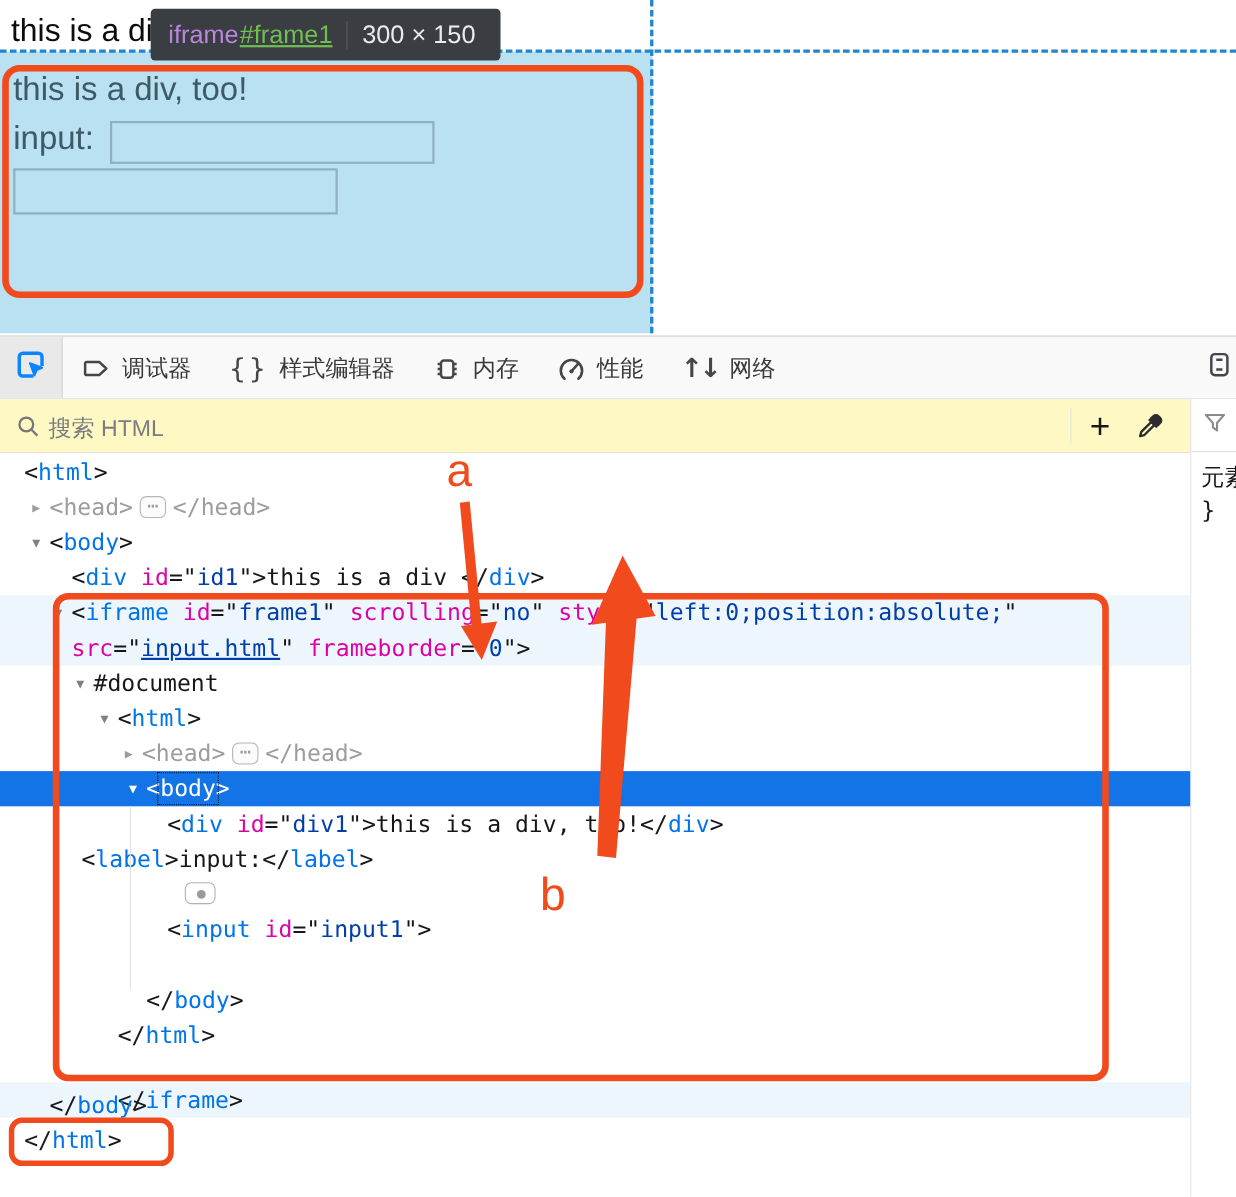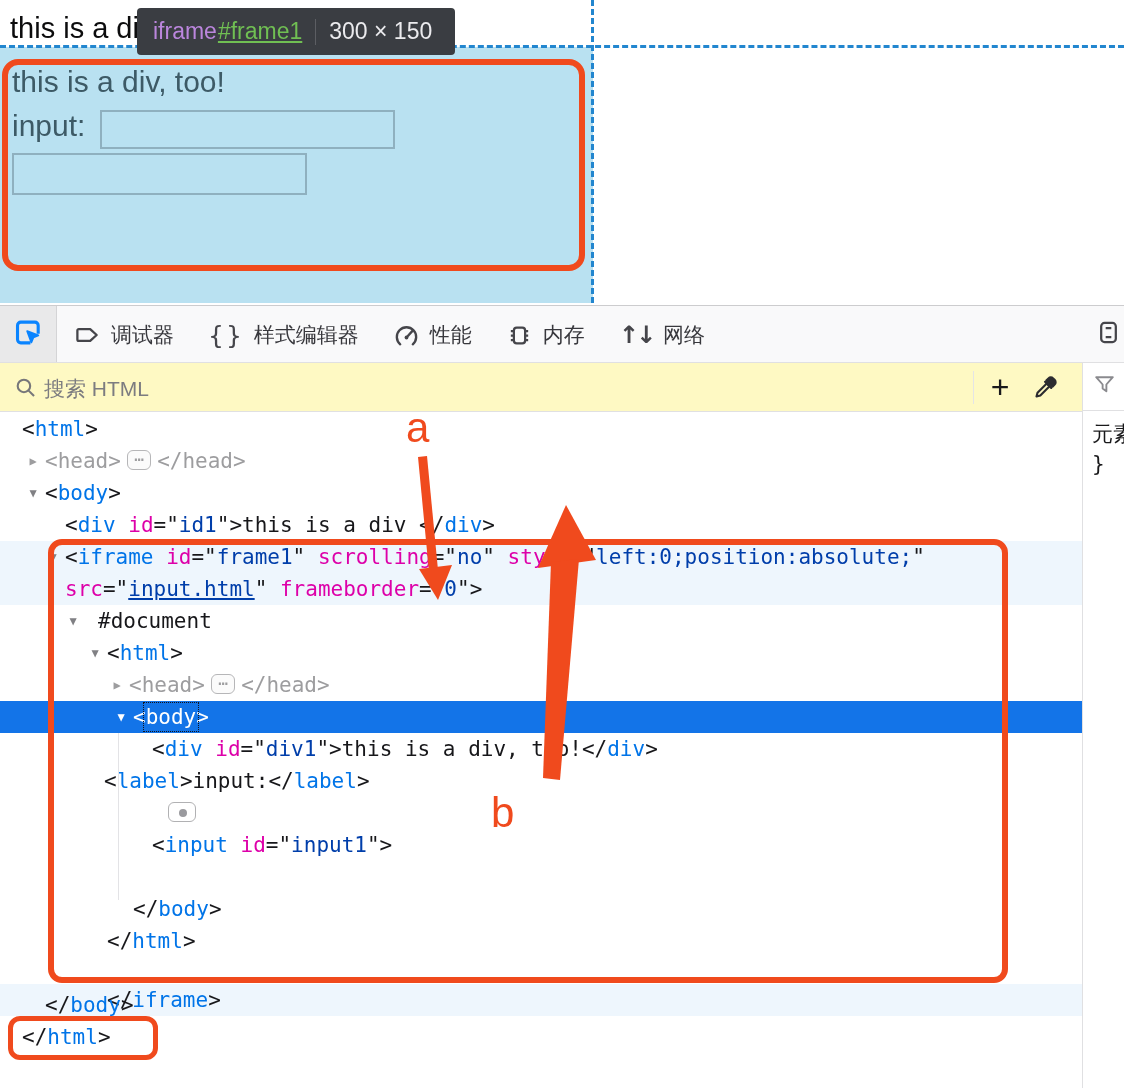--- a/index.html
+++ b/index.html
@@ -131,36 +131,36 @@
           <span>调试器</span>
         </div>
         <div class="tab">
           <span class="ticon">
             <span style="font:500 25px/1 'DejaVu Sans', sans-serif; letter-spacing:2px">{}</span>
           </span>
           <span>样式编辑器</span>
         </div>
         <div class="tab">
           <span class="ticon">
+            <svg width="27" height="27" viewBox="0 0 24 24" fill="none" stroke="currentColor" stroke-width="2">
+              <rect x="7" y="5" width="10" height="14" rx="2.5"></rect>
+              <path d="M4.3 8h2.2M4.3 12h2.2M4.3 16h2.2M17.5 8h2.2M17.5 12h2.2M17.5 16h2.2"></path>
+            </svg>
+          </span>
+          <span>内存</span>
+        </div>
+        <div class="tab">
+          <span class="ticon">
             <svg width="27" height="27" viewBox="0 0 24 24" fill="none" stroke="currentColor" stroke-width="2.1" stroke-linecap="round">
               <path d="M17.6 19.8a8.6 8.6 0 1 0-11.2 0"></path>
               <circle cx="12" cy="13.8" r="1.7" fill="currentColor" stroke="none"></circle>
               <path d="M13 12.7l4.3-4.8"></path>
             </svg>
           </span>
           <span>性能</span>
-        </div>
-        <div class="tab">
-          <span class="ticon">
-            <svg width="27" height="27" viewBox="0 0 24 24" fill="none" stroke="currentColor" stroke-width="2">
-              <rect x="7" y="5" width="10" height="14" rx="2.5"></rect>
-              <path d="M4.3 8h2.2M4.3 12h2.2M4.3 16h2.2M17.5 8h2.2M17.5 12h2.2M17.5 16h2.2"></path>
-            </svg>
-          </span>
-          <span>内存</span>
         </div>
         <div class="tab">
           <span class="ticon">
             <span style="font:700 24px/1 'DejaVu Sans', sans-serif; letter-spacing:-3px">↑↓</span>
           </span>
           <span>网络</span>
         </div>
       </div>
     <div class="toolbar-end">
       <span class="ticon" id="panels-icon-slot"><svg width="27" height="27" viewBox="0 0 24 24" fill="none" stroke="currentColor" stroke-width="2">
@@ -201,26 +201,26 @@
     <div class="rules-brace">}</div>
   </div>
 
   <div class="markup" id="tree">
       <div class="tr" style="top: 1px;"><span style="padding-left: 22px;"><span class="tk-p">&lt;</span><span class="tk-t">html</span><span class="tk-p">&gt;</span></span></div>
       <div class="tr gray" style="top: 33px;"><span class="exp" style="left: 26px;">▶</span><span style="padding-left: 45px;"><span class="tk-p">&lt;</span><span class="tk-t">head</span><span class="tk-p">&gt;</span><span class="ebadge">⋯</span><span class="tk-p">&lt;/</span><span class="tk-t">head</span><span class="tk-p">&gt;</span></span></div>
       <div class="tr" style="top: 65px;"><span class="exp" style="left: 26px;">▼</span><span style="padding-left: 45px;"><span class="tk-p">&lt;</span><span class="tk-t">body</span><span class="tk-p">&gt;</span></span></div>
       <div class="tr" style="top: 97px;"><span style="padding-left: 65px;"><span class="tk-p">&lt;</span><span class="tk-t">div</span><span class="tk-a"> id</span><span class="tk-p">="</span><span class="tk-v">id1</span><span class="tk-p">"&gt;</span><span class="tk-x">this is a div </span><span class="tk-p">&lt;/</span><span class="tk-t">div</span><span class="tk-p">&gt;</span></span></div>
       <div class="tr hl" style="top: 129px;"><span class="exp" style="left: 46px;">▼</span><span style="padding-left: 65px;"><span class="tk-p">&lt;</span><span class="tk-t">iframe</span><span class="tk-a"> id</span><span class="tk-p">="</span><span class="tk-v">frame1</span><span class="tk-p">" </span><span class="tk-a">scrolling</span><span class="tk-p">="</span><span class="tk-v">no</span><span class="tk-p">" </span><span class="tk-a">style</span><span class="tk-p">="</span><span class="tk-v">left:0;position:absolute;</span><span class="tk-p">"</span></span></div>
       <div class="tr hl" style="top: 161px;"><span style="padding-left: 65px;"><span class="tk-a">src</span><span class="tk-p">="</span><span class="tk-l">input.html</span><span class="tk-p">" </span><span class="tk-a">frameborder</span><span class="tk-p">="</span><span class="tk-v">0</span><span class="tk-p">"&gt;</span></span></div>
-      <div class="tr" style="top: 193px;"><span class="exp" style="left: 66px;">▼</span><span style="padding-left: 57px; margin-left: 41px;"><span class="tk-x">#document</span></span></div>
+      <div class="tr" style="top: 193px;"><span class="exp" style="left: 66px;">▼</span><span style="padding-left: 85px;"><span class="tk-x">#document</span></span></div>
       <div class="tr" style="top: 225px;"><span class="exp" style="left: 88px;">▼</span><span style="padding-left: 107px;"><span class="tk-p">&lt;</span><span class="tk-t">html</span><span class="tk-p">&gt;</span></span></div>
       <div class="tr gray" style="top: 257px;"><span class="exp" style="left: 110px;">▶</span><span style="padding-left: 129px;"><span class="tk-p">&lt;</span><span class="tk-t">head</span><span class="tk-p">&gt;</span><span class="ebadge">⋯</span><span class="tk-p">&lt;/</span><span class="tk-t">head</span><span class="tk-p">&gt;</span></span></div>
       <div class="tr sel" style="top: 289px;"><span class="exp" style="left: 114px;">▼</span><span style="padding-left: 133px;"><span class="tk-p">&lt;</span><span class="tk-b">body</span><span class="tk-p">&gt;</span></span></div>
       <div class="tr" style="top: 321px;"><span style="padding-left: 152px;"><span class="tk-p">&lt;</span><span class="tk-t">div</span><span class="tk-a"> id</span><span class="tk-p">="</span><span class="tk-v">div1</span><span class="tk-p">"&gt;</span><span class="tk-x">this is a div, too!</span><span class="tk-p">&lt;/</span><span class="tk-t">div</span><span class="tk-p">&gt;</span></span></div>
-      <div class="tr" style="top: 353px;"><span style="padding-left: 104px; text-align: right;"><span class="tk-p">&lt;</span><span class="tk-t">label</span><span class="tk-p">&gt;</span><span class="tk-x">input:</span><span class="tk-p">&lt;/</span><span class="tk-t">label</span><span class="tk-p">&gt;</span></span></div>
+      <div class="tr" style="top: 353px;"><span style="padding-left: 74px; text-align: right;"><span class="tk-p">&lt;</span><span class="tk-t">label</span><span class="tk-p">&gt;</span><span class="tk-x">input:</span><span class="tk-p">&lt;/</span><span class="tk-t">label</span><span class="tk-p">&gt;</span></span></div>
       <div class="tr" style="top: 385px;"><span style="padding-left: 168px;"><span class="wsbadge"><span class="dot"></span></span></span></div>
       <div class="tr" style="top: 417px;"><span style="padding-left: 152px;"><span class="tk-p">&lt;</span><span class="tk-t">input</span><span class="tk-a"> id</span><span class="tk-p">="</span><span class="tk-v">input1</span><span class="tk-p">"&gt;</span></span></div>
       <div class="tr" style="top: 481px;"><span style="padding-left: 133px;"><span class="tk-p">&lt;/</span><span class="tk-t">body</span><span class="tk-p">&gt;</span></span></div>
       <div class="tr" style="top: 513px;"><span style="padding-left: 107px;"><span class="tk-p">&lt;/</span><span class="tk-t">html</span><span class="tk-p">&gt;</span></span></div>
       <div class="tr hl" style="top: 572px; padding-left: 42px;"><span style="padding-left: 65px;"><span class="tk-p">&lt;/</span><span class="tk-t">iframe</span><span class="tk-p">&gt;</span></span></div>
       <div class="tr" style="top: 577px;"><span style="padding-left: 45px;"><span class="tk-p">&lt;/</span><span class="tk-t">body</span><span class="tk-p">&gt;</span></span></div>
       <div class="tr" style="top: 609px;"><span style="padding-left: 22px;"><span class="tk-p">&lt;/</span><span class="tk-t">html</span><span class="tk-p">&gt;</span></span></div>
     </div>
   <div class="indent-guide" style="left:118px; top:733px; height:167px;"></div>
 

